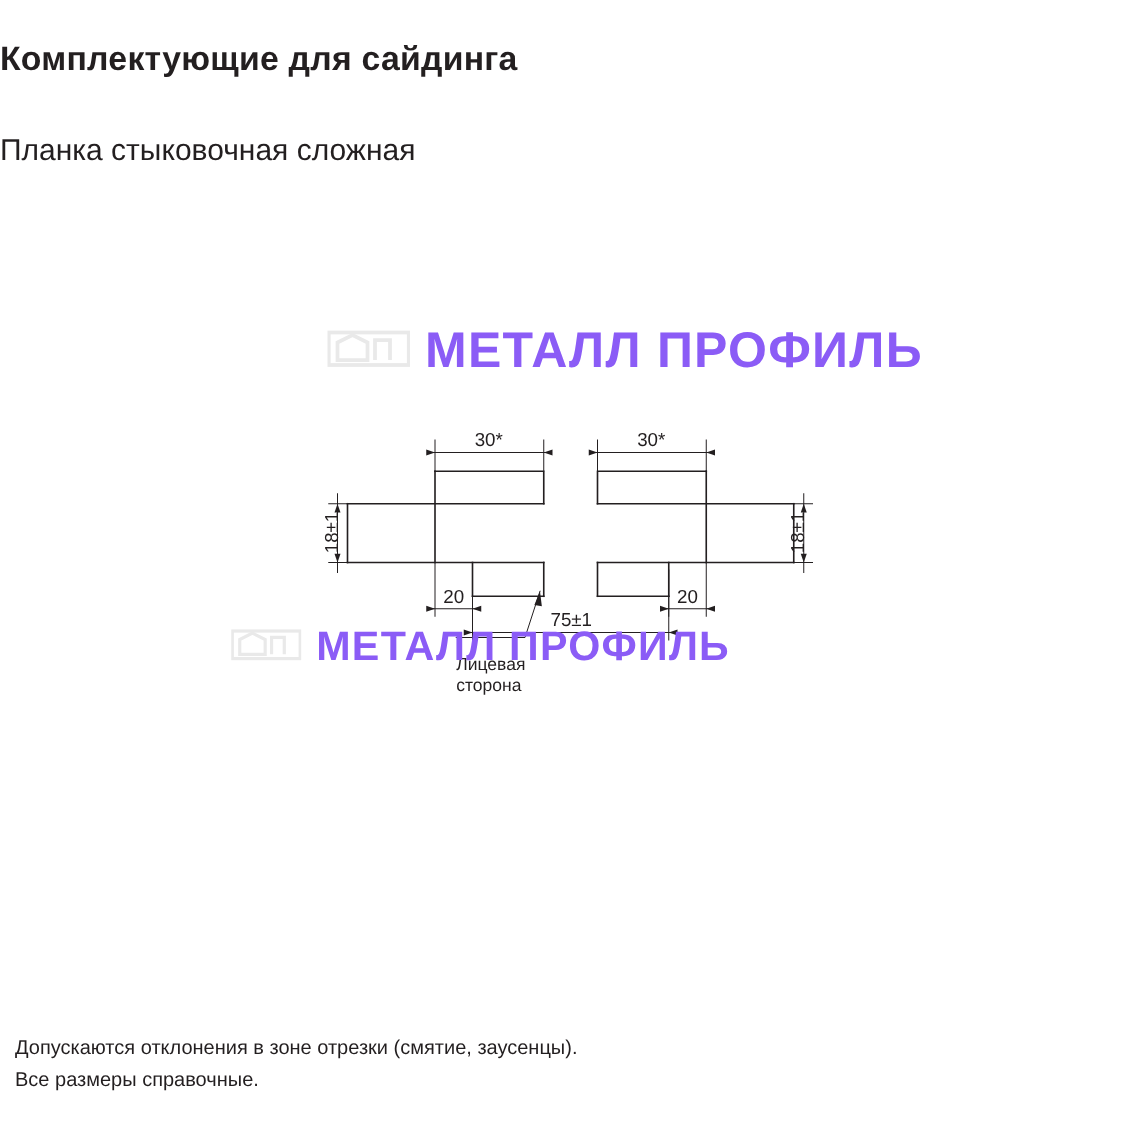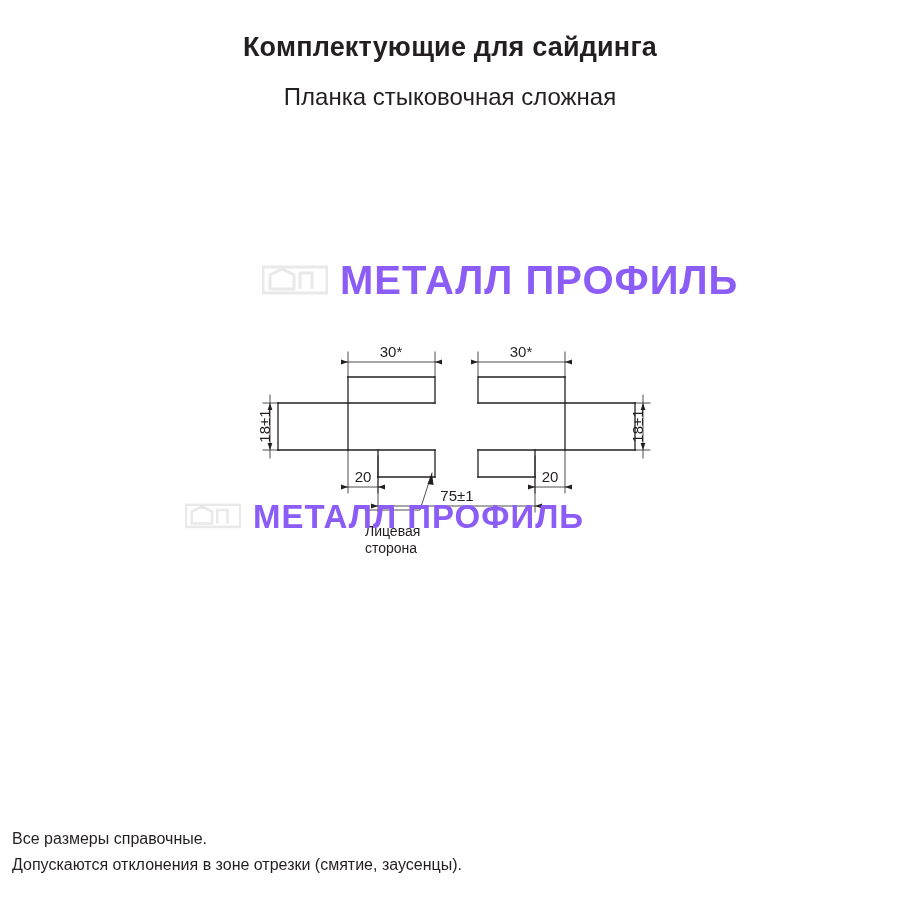--- a/index.html
+++ b/index.html
@@ -14,30 +14,29 @@
     font-family: "Liberation Sans", sans-serif;
     color: #231f20;
     overflow: hidden;
   }
 
   .title-block {
     position: absolute;
     top: 30px;
     left: 0;
     width: 900px;
-    text-align: center;
   }
   .main-title {
     font-size: 27px;
     font-weight: bold;
     letter-spacing: 0.2px;
     line-height: 34px;
   }
   .sub-title {
-    margin-top: 16px;
+    margin-top: 40px;
     font-size: 24px;
     font-weight: normal;
     line-height: 33px;
   }
 
   .drawing {
     position: absolute;
     top: 240px;
     left: 0;
     width: 900px;
@@ -207,15 +206,15 @@
     <text x="550" y="242" text-anchor="middle" font-size="15">20</text>
 
     <text x="457" y="261" text-anchor="middle" font-size="15">75±1</text>
 
     <text x="365" y="296" font-size="14">Лицевая</text>
     <text x="365" y="313" font-size="14">сторона</text>
   </svg>
 </div>
 
 <div class="footer">
+  <div>Допускаются отклонения в зоне отрезки (смятие, заусенцы).</div>
   <div>Все размеры справочные.</div>
-  <div>Допускаются отклонения в зоне отрезки (смятие, заусенцы).</div>
 </div>
 
 </body></html>

